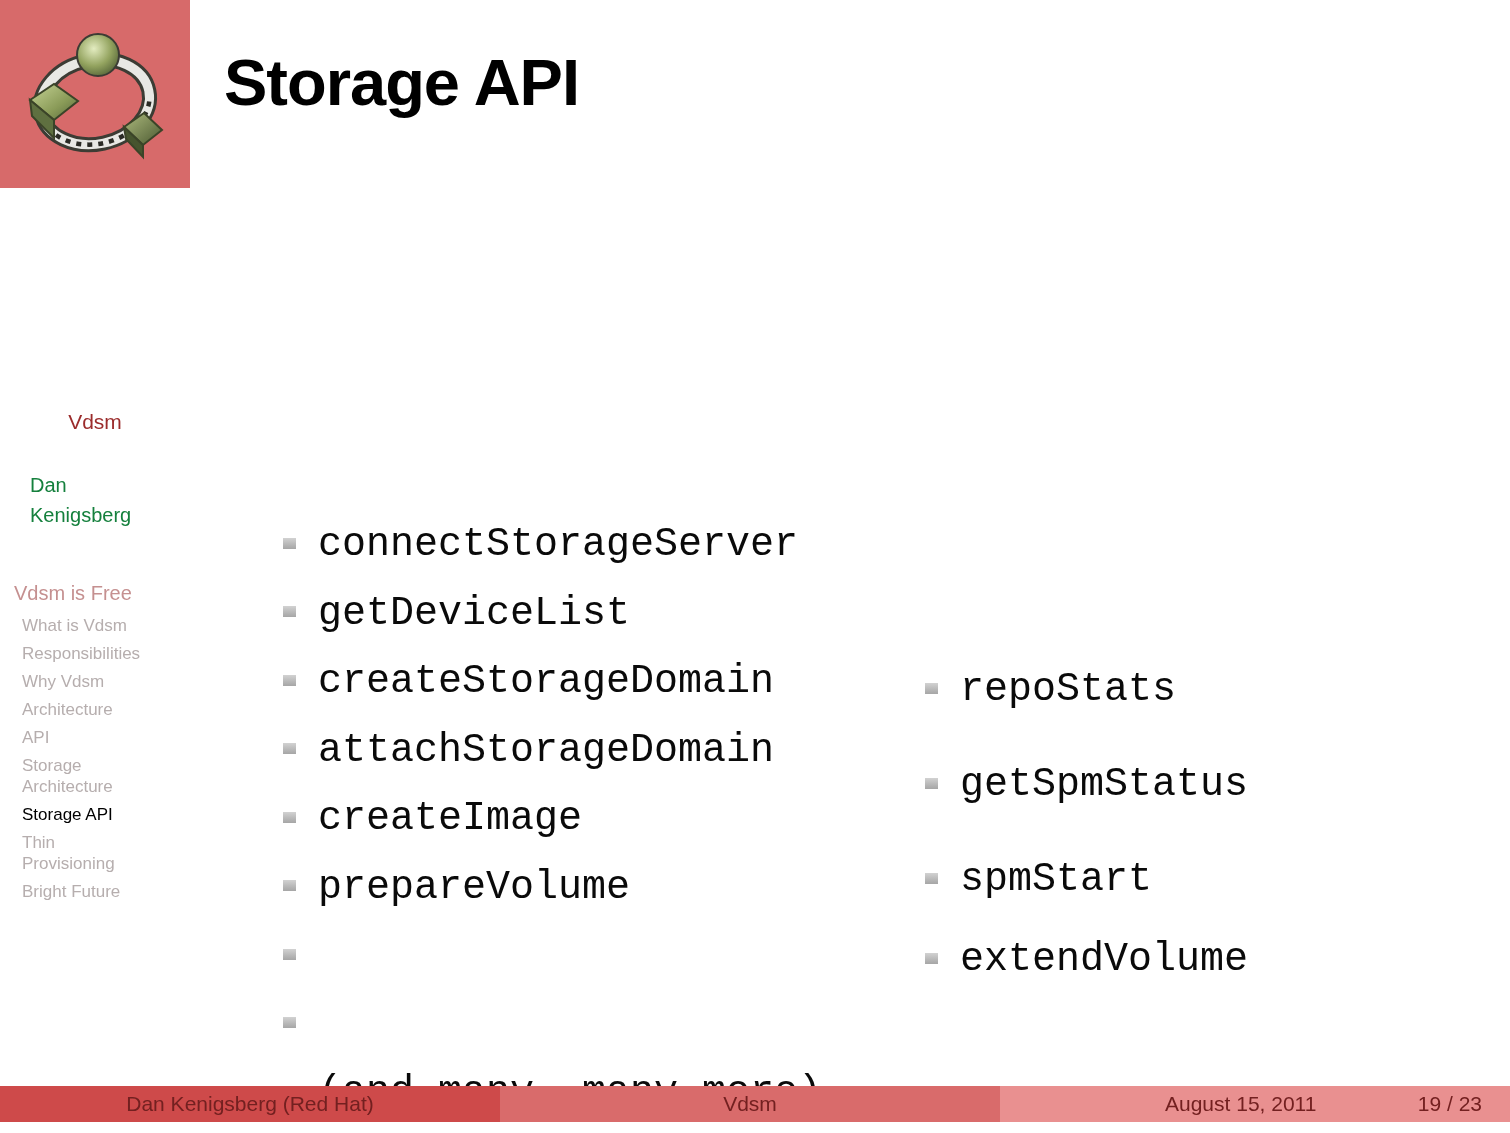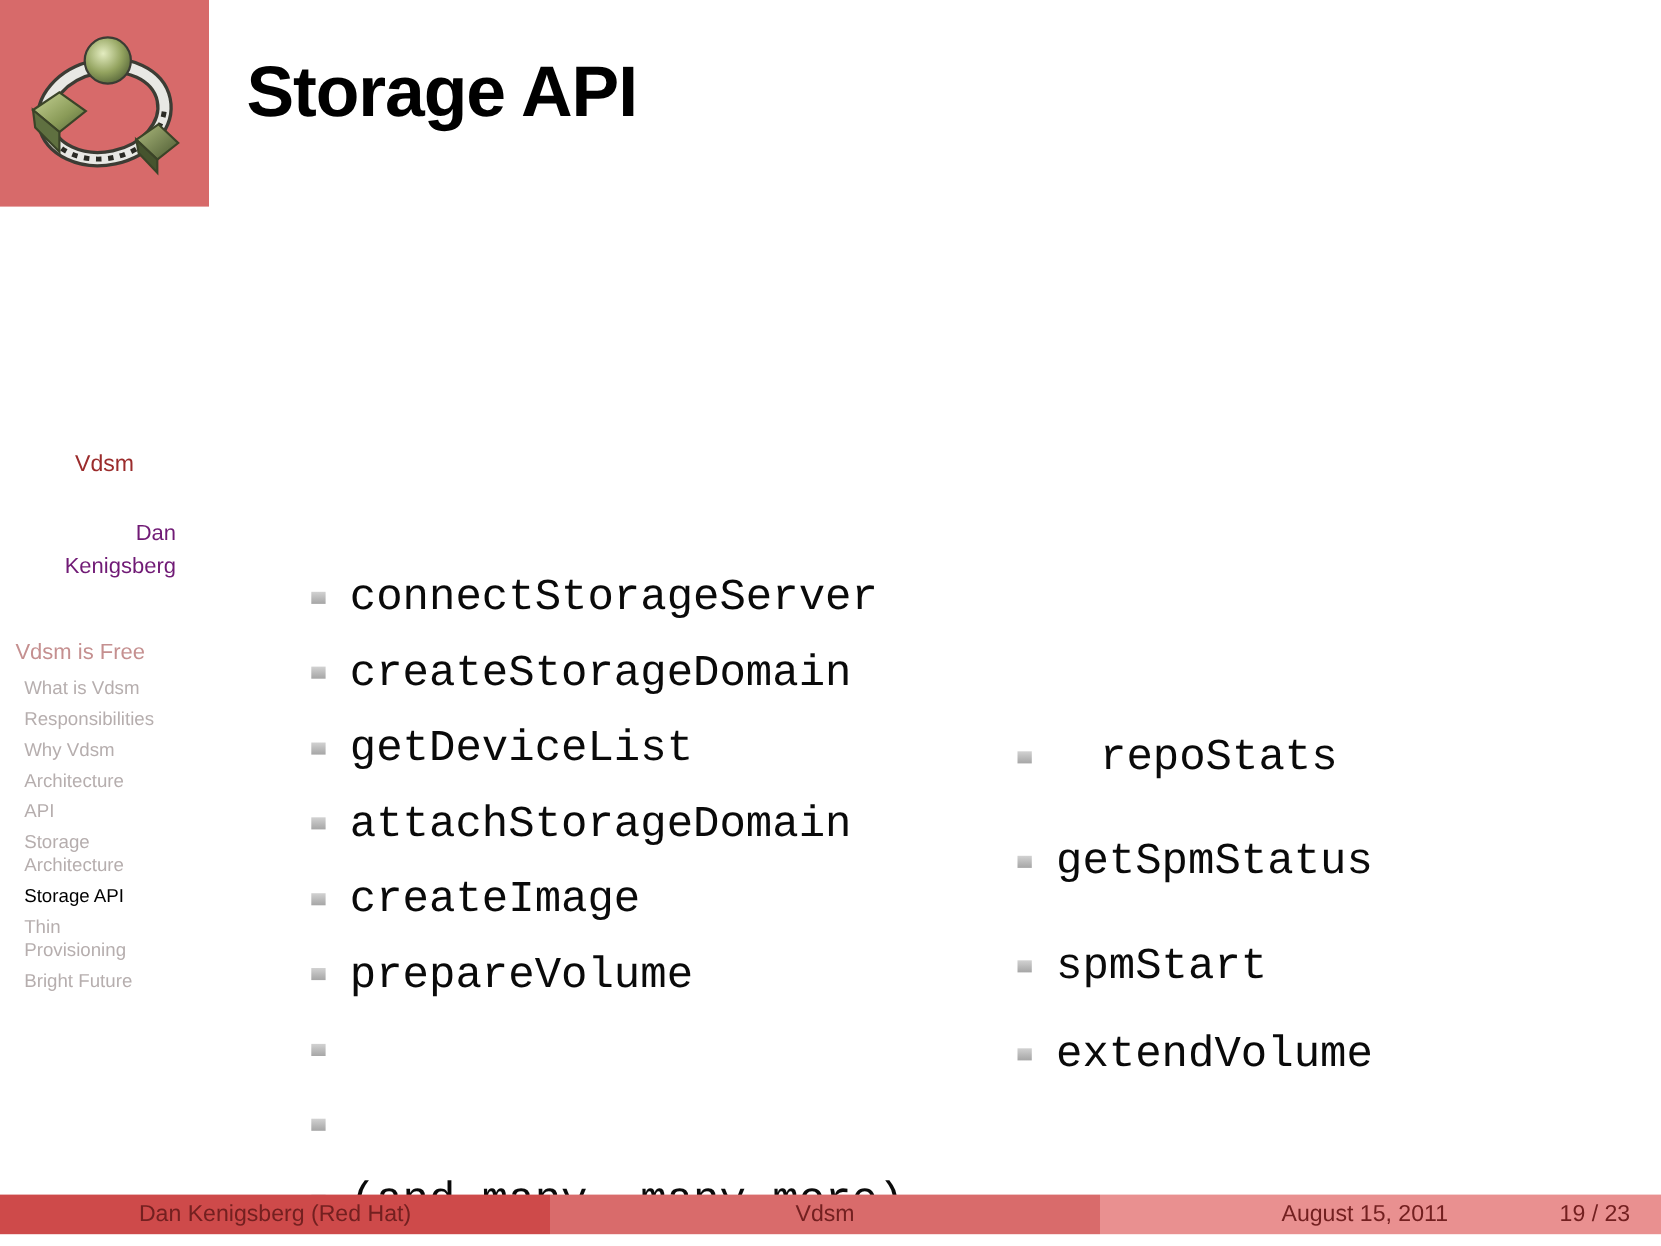--- a/index.html
+++ b/index.html
@@ -12,36 +12,36 @@
   .logo-box svg{display:block;}
   
   .frame-title{
     position:absolute;left:224px;top:50px;margin:0;
     font-size:65px;font-weight:700;color:#000;letter-spacing:-1px;line-height:1;
   }
   
   .sidebar{position:absolute;left:0;top:188px;width:190px;height:908px;}
   .doc-title{position:absolute;top:222px;left:0;width:190px;text-align:center;
     font-size:21px;color:#9b2c2c;}
-  .author{position:absolute;top:282px;left:30px;width:130px;text-align:right;
-    font-size:20px;color:#701a75;line-height:30px;}
+  .author{position:absolute;top:282px;left:30px;width:130px;text-align:left;
+    font-size:20px;color:#15803d;line-height:30px;}
   .toc{position:absolute;top:393px;left:0;width:190px;}
   .toc-section{margin:0 0 10px 14px;width:150px;font-size:20px;line-height:24px;color:#c59090;cursor:pointer;}
   .toc-sub{margin:0 0 7px 22px;width:120px;font-size:17px;line-height:21px;color:#b6aeae;cursor:pointer;}
   .toc-sub.current{color:#000;}
   
   .content{position:absolute;left:0;top:188px;right:0;bottom:37px;font-family:Liberation Mono, monospace;}
   .col-left{position:absolute;left:283px;top:334px;}
   .item{display:flex;align-items:center;line-height:46px;margin-bottom:22.5px;min-height:46px;}
   .bullet{flex:0 0 auto;width:13px;height:11px;margin-right:22px;position:relative;top:-2px;
     background:linear-gradient(180deg,#d2d2d2 0%,#b9b9b9 55%,#a6a6a6 100%);}
   .itext{font-size:40px;color:#0a0a0a;white-space:nowrap;}
   .ritem{position:absolute;left:925px;}
   .ritem .bullet{margin-right:22px;}
-  .r0{top:479px;gap:40px;} .r1{top:574px;} .r2{top:669px;text-align:center;} .r3{top:749px;}
+  .r0{top:479px;} .r1{top:574px;} .r2{top:669px;text-align:center;} .r3{top:749px;}
   
   .footline{position:absolute;left:0;bottom:11px;width:1510px;height:36px;display:flex;
     font-size:21px;color:#732020;}
   .fseg{height:36px;line-height:36px;}
   .fseg-author{width:500px;background:#ce4a4a;text-align:center;}
   .fseg-title{width:500px;background:#d96b6b;text-align:center;}
   .fseg-date{flex:1;background:#e99090;position:relative;}
   .fdate{position:absolute;left:165px;top:0;}
   .fpage{position:absolute;right:28px;top:0;text-align:right;}
 </style>
@@ -106,25 +106,25 @@
 
   <main class="content">
 
     <div class="col-left">
       <div class="item">
         <span class="bullet"></span>
         <span class="itext">connectStorageServer</span>
       </div>
       <div class="item">
         <span class="bullet"></span>
-        <span class="itext">createStorageDomain</span>
+        <span class="itext">getDeviceList</span>
       </div>
       <div class="item">
         <span class="bullet"></span>
-        <span class="itext">getDeviceList</span>
+        <span class="itext">createStorageDomain</span>
       </div>
       <div class="item">
         <span class="bullet"></span>
         <span class="itext">attachStorageDomain</span>
       </div>
       <div class="item">
         <span class="bullet"></span>
         <span class="itext">createImage</span>
       </div>
       <div class="item">

